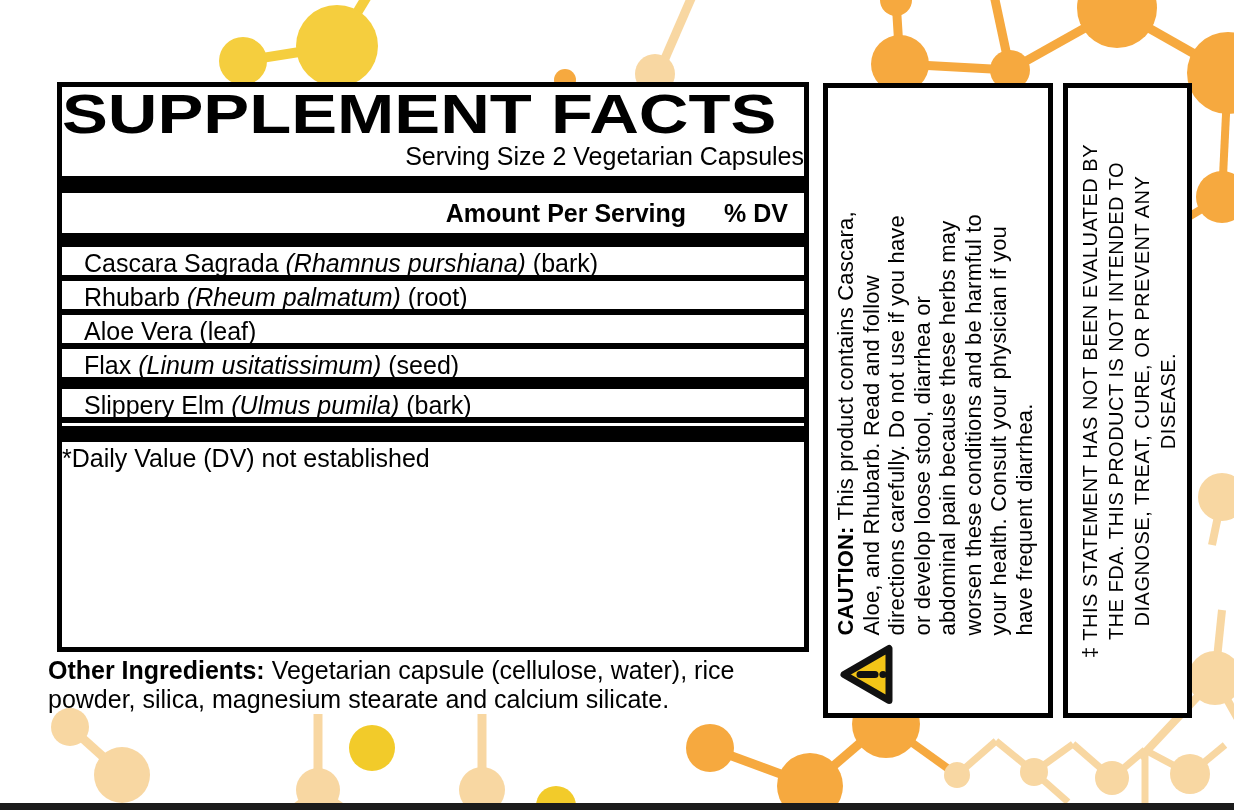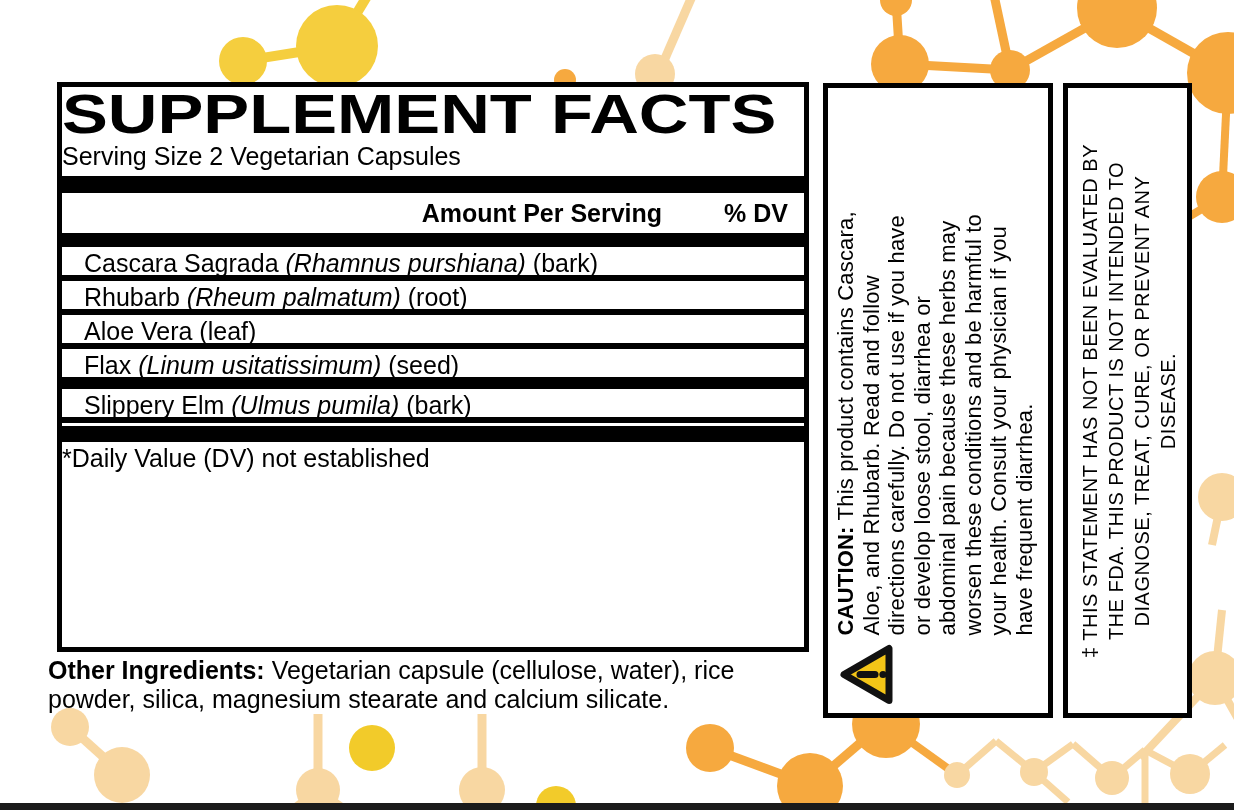--- a/index.html
+++ b/index.html
@@ -18,27 +18,27 @@
 
   
   .facts-box{
     position:absolute; left:57px; top:82px; width:752px; height:570px;
     background:#fff; border:5px solid #000; padding:0 0; z-index:1;
   }
   .facts-title{
     font-weight:bold; font-size:55px; line-height:55px; height:55px; white-space:nowrap;
     transform:scaleX(1.25); transform-origin:left center; letter-spacing:0;
   }
-  .serving{font-size:25px; line-height:29px;}
+  .serving{font-size:25px; line-height:29px;text-align:right;}
   .bar{background:#000; width:100%;}
   .bar-thick{height:17px; margin-top:5px;}
   .bar-med{height:8px;}
   .bar-thick2{height:16px; margin-top:3px;}
   .col-header{display:flex; align-items:center; justify-content:flex-end; height:40px; font-weight:bold; font-size:25px;}
-  .col-header .amt{margin-right:62px;}
+  .col-header .amt{margin-right:38px;}
   .col-header .dv{margin-right:16px;}
   .blend-row{display:flex; align-items:center; height:35px; font-size:25px;}
   .blend-name{font-weight:bold; flex:0 0 473px;}
   .blend-amt{flex:0 0 160px;}
   .blend-dv{flex:1; text-align:center; align-self:flex-start; line-height:26px;}
   .sep{height:3px; border-top:3px solid #000; border-bottom:3px solid #000;}
   .ing-row{font-size:25px; height:28px; line-height:32px; padding-left:22px; white-space:nowrap;}
   .ing-row i{font-family:"Liberation Sans", sans-serif;}
   .footnote{font-size:25px; line-height:31px; margin-top:1px;}
 

